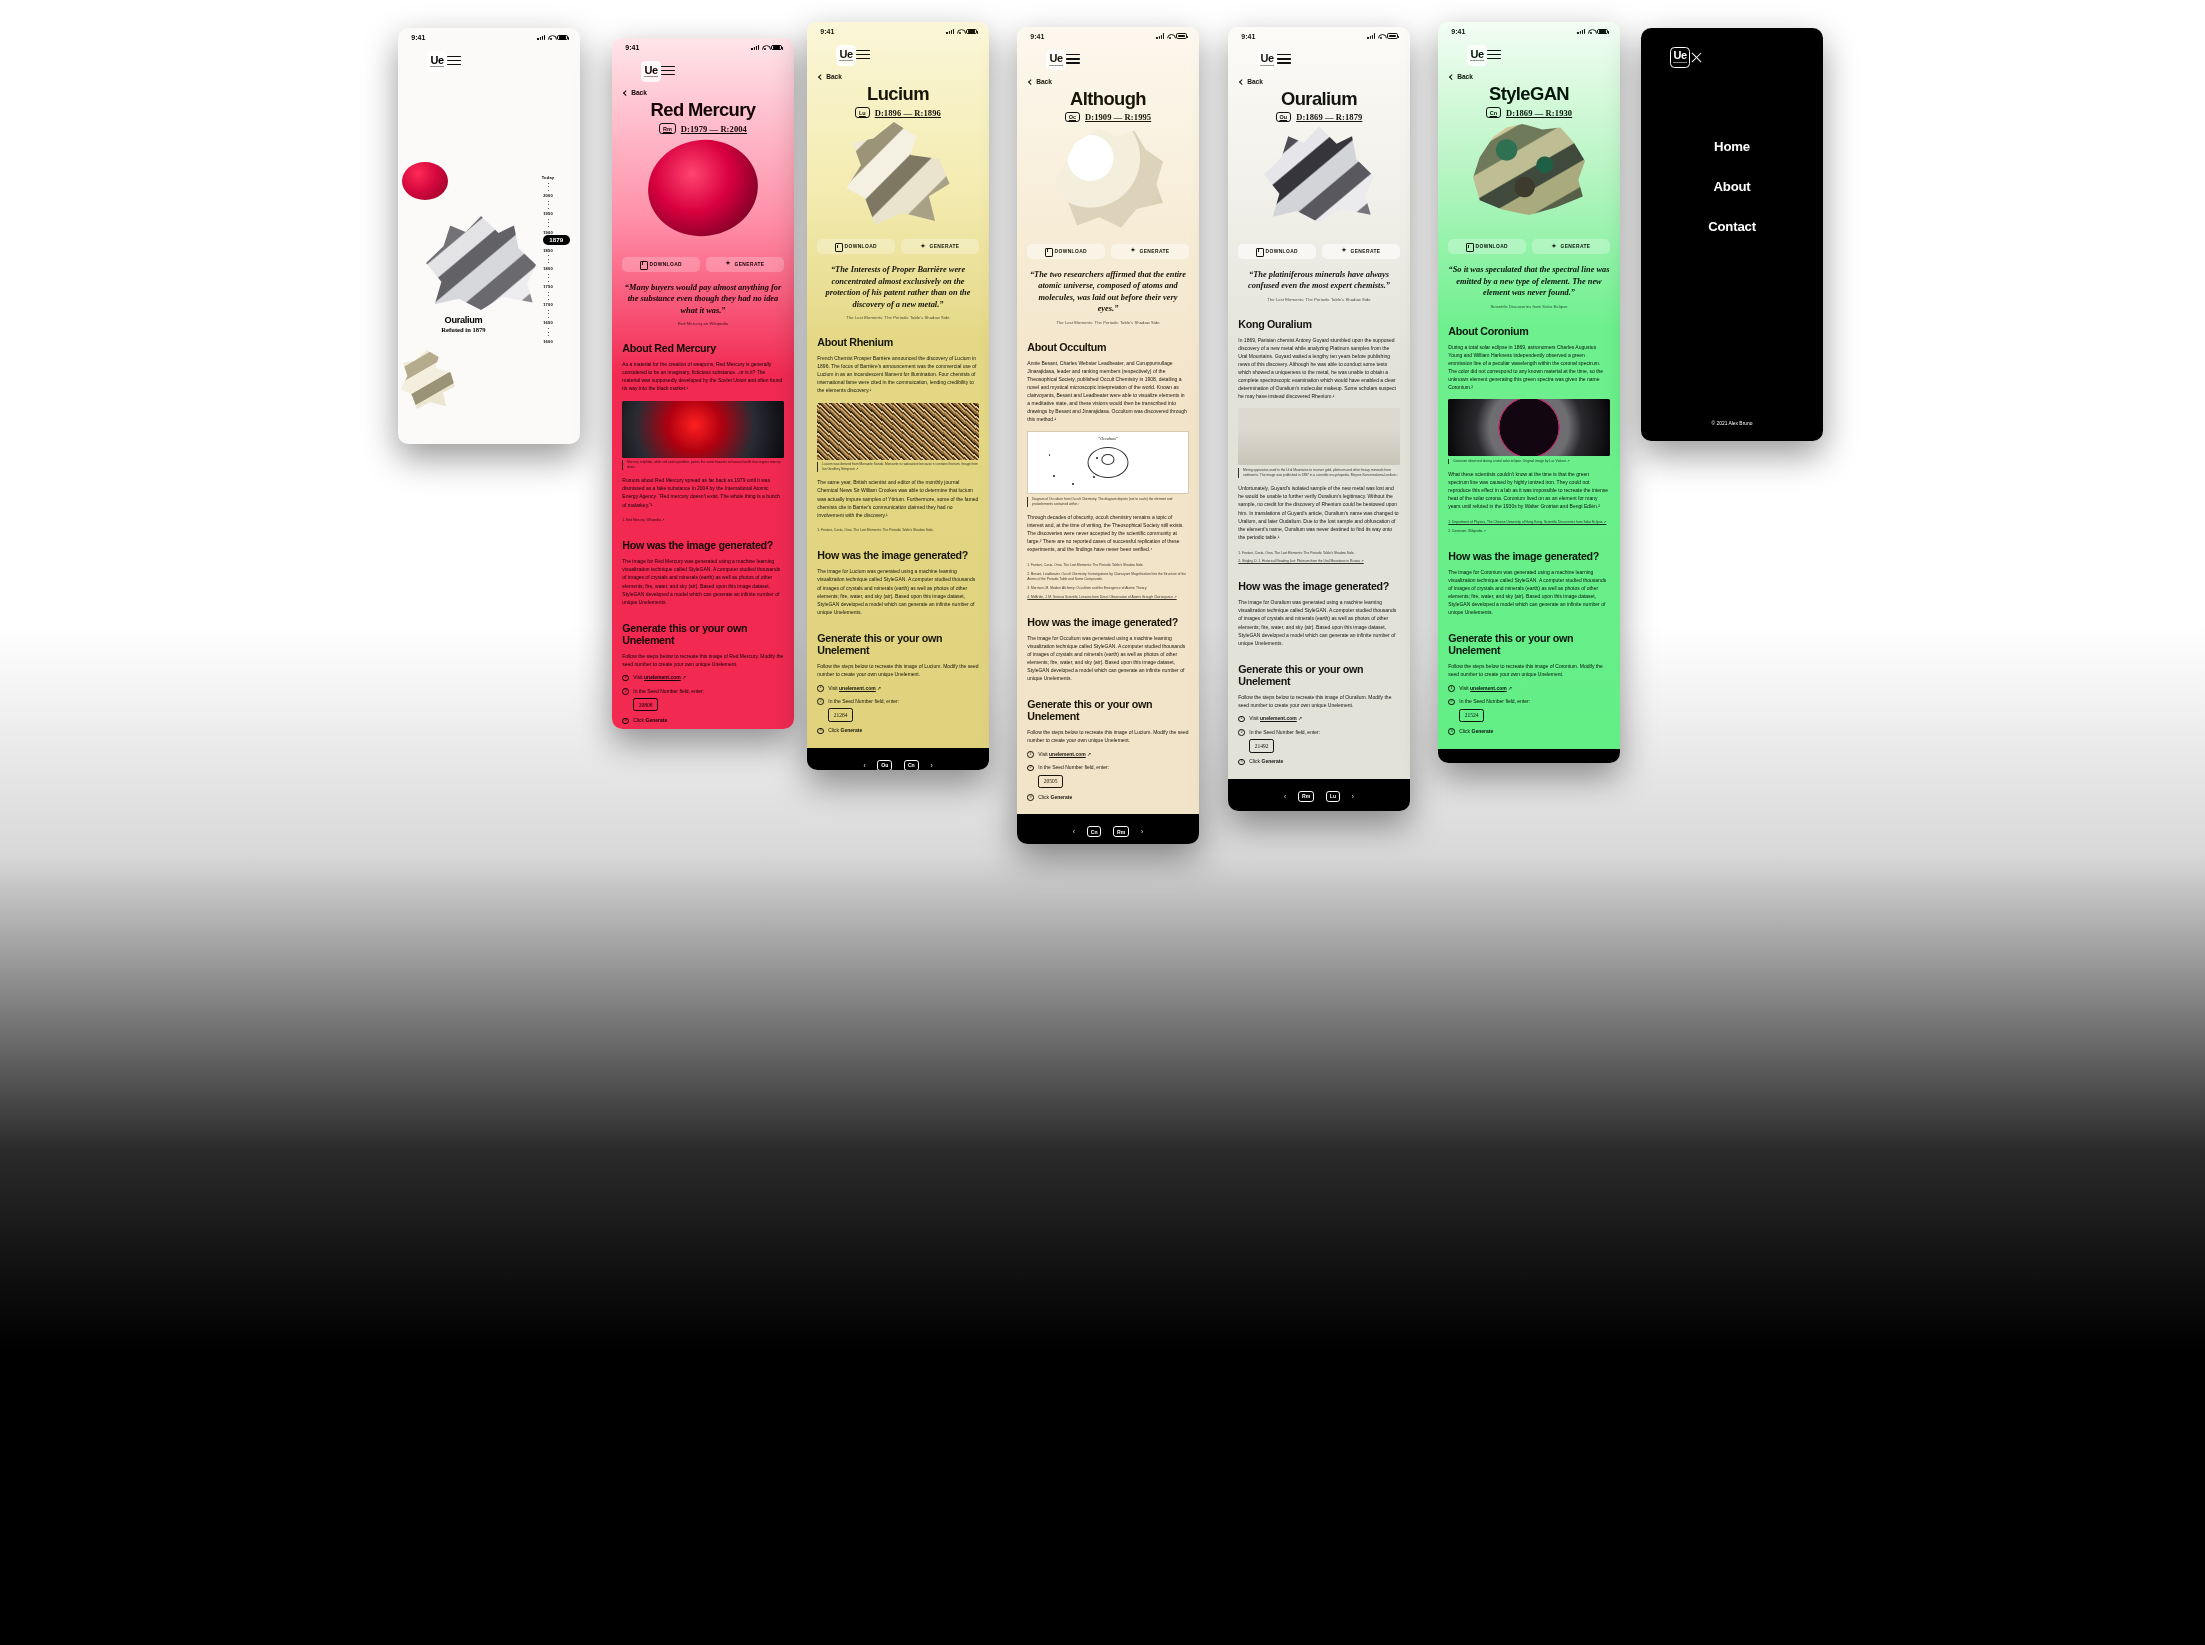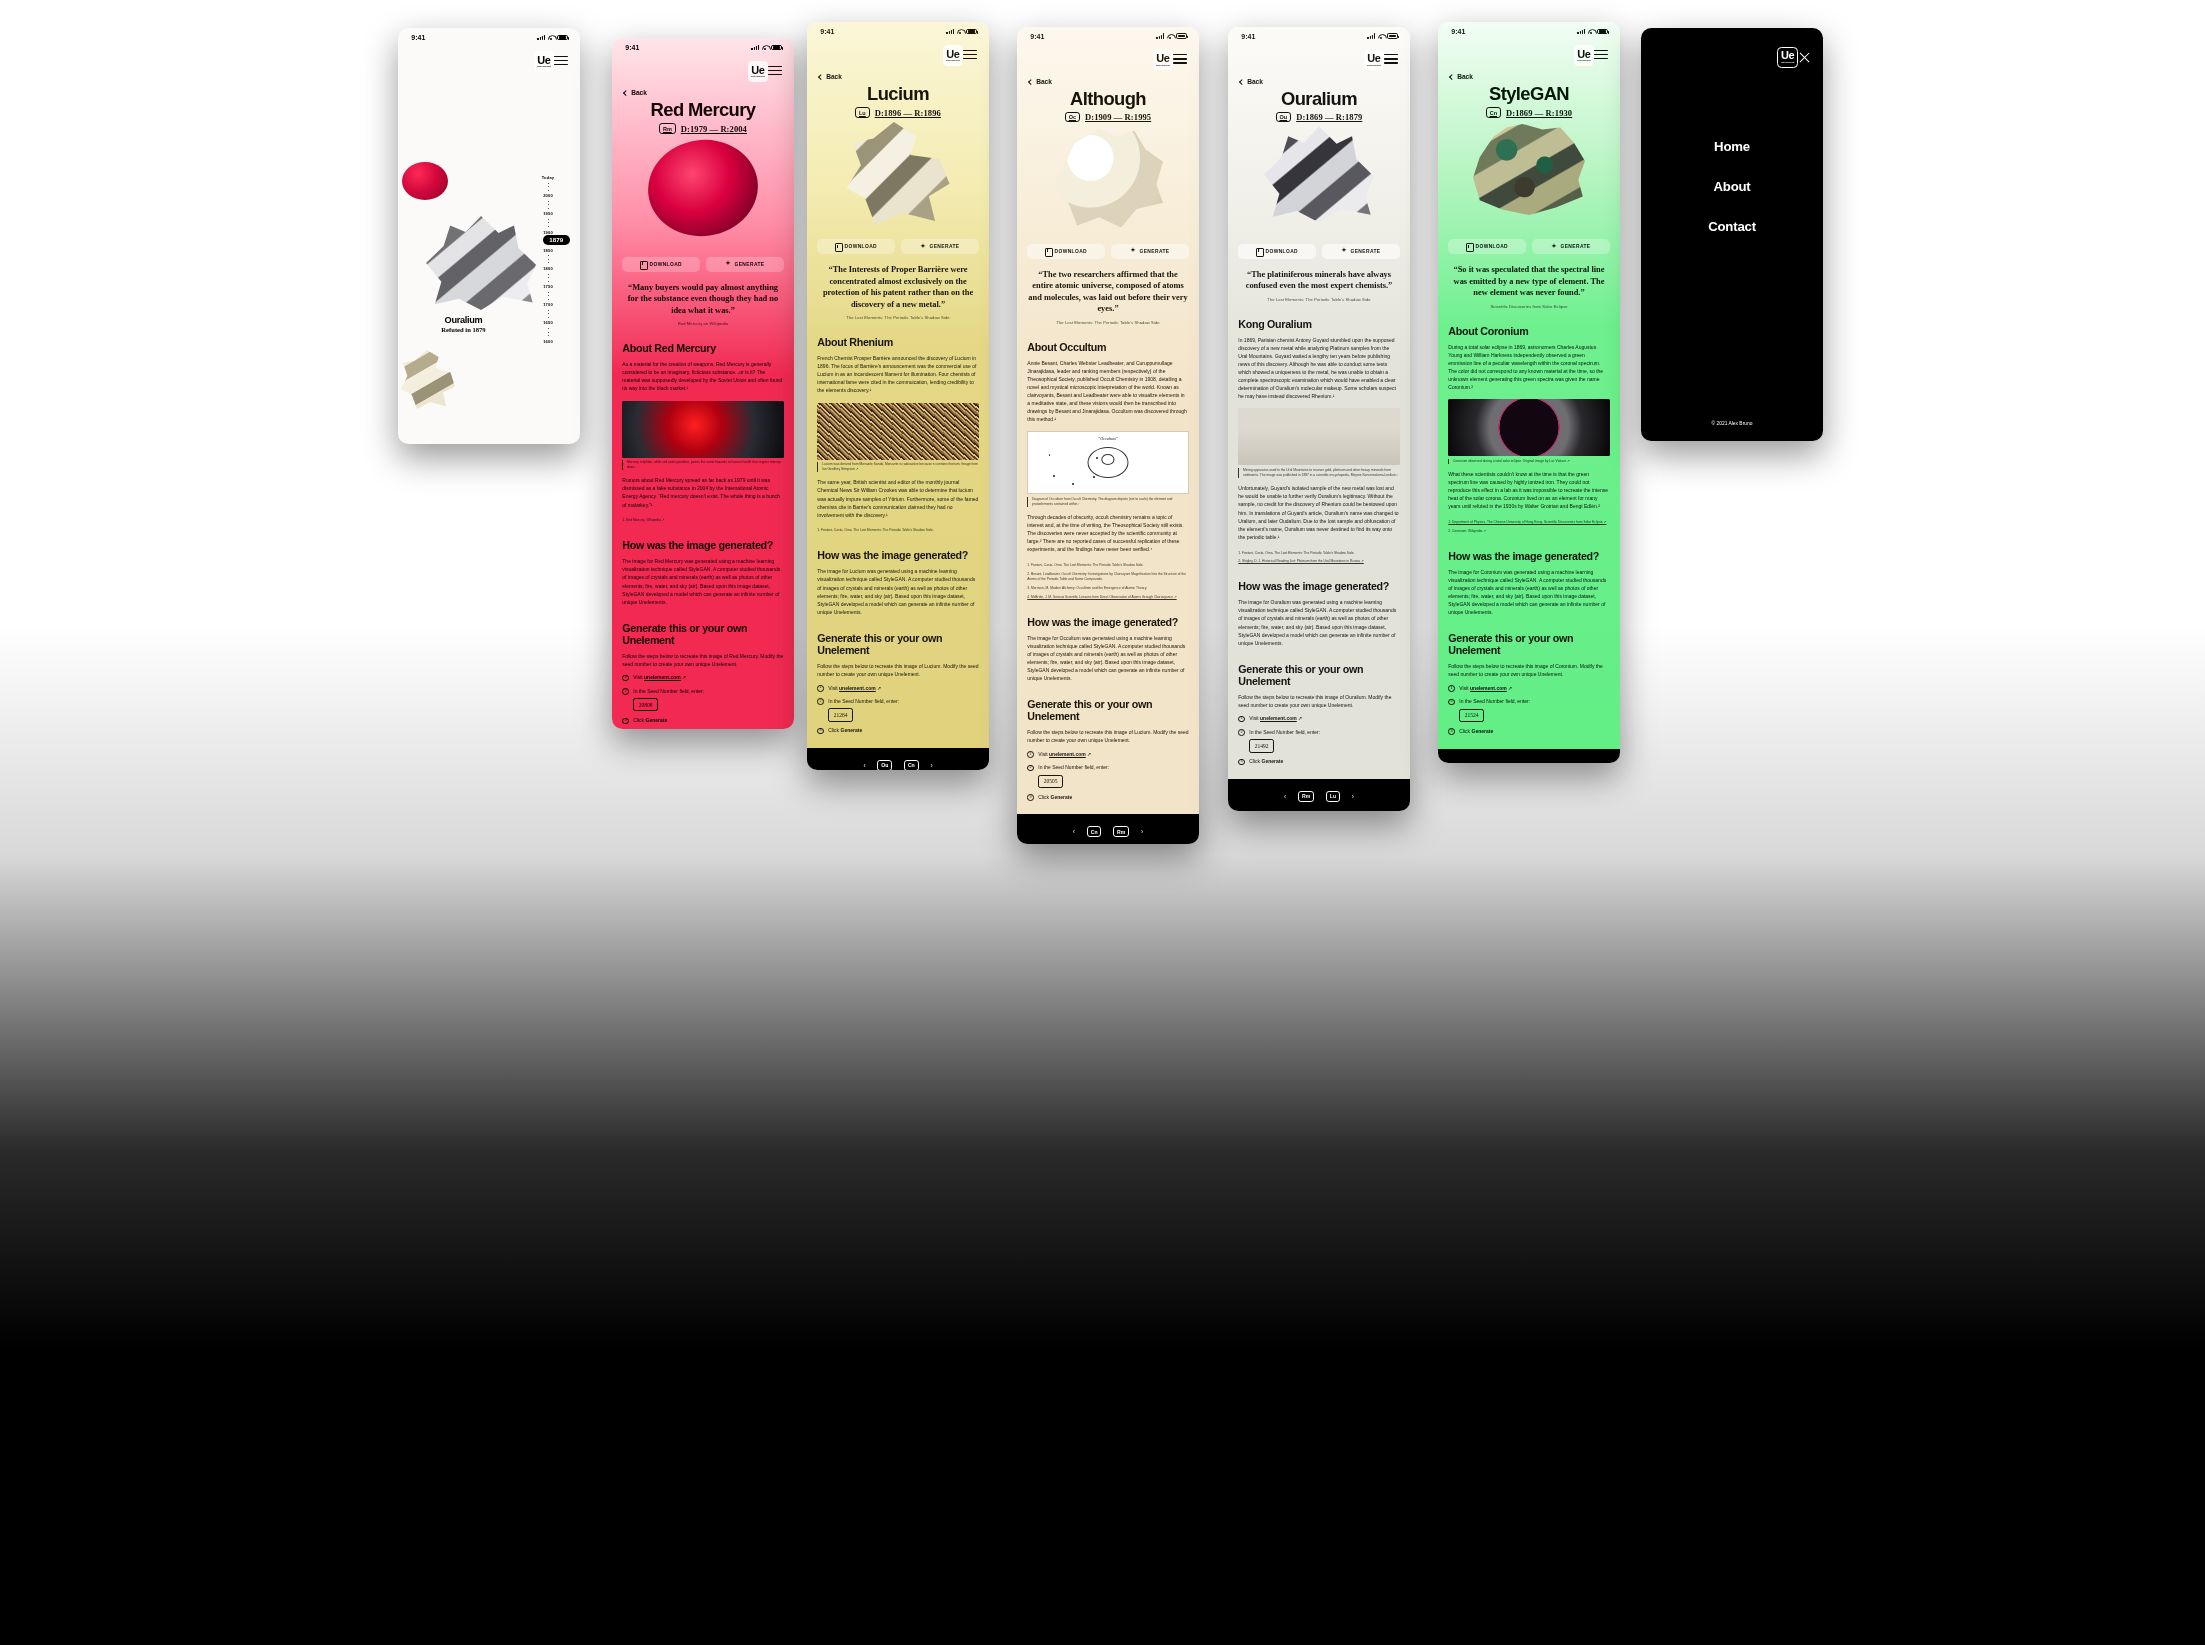--- a/index.html
+++ b/index.html
@@ -40,21 +40,21 @@
   .wifi:after{
     content:""; position:absolute; left:2.6px; top:3.8px; width:2.1px; height:2.1px;
     background:currentColor; border-radius:50%;
   }
   .batt { width:11px; height:5.9px; border:1px solid currentColor; border-radius:1.8px; position:relative; }
   .batt:before{ content:""; position:absolute; inset:0.9px; background:currentColor; border-radius:0.7px; }
   .batt:after{ content:""; position:absolute; right:-2.2px; top:1.8px; width:1.2px; height:2.4px;
                background:currentColor; border-radius:0 0.7px 0.7px 0; }
 
   
-  .hdr { display:flex; align-items:flex-start; justify-content:flex-end; padding:4.4px 11.8px 0 11.8px; }
+  .hdr { display:flex; align-items:flex-start; justify-content:flex-start; padding:4.4px 11.8px 0 11.8px;margin-left:17px; }
   .logo {
     width:20.6px; height:20.6px; border-radius:4.4px; background:rgba(255,255,255,.82);
     display:flex; flex-direction:column; align-items:center; justify-content:center;
     line-height:1;
   }
   .logo .lg-main { font-size:11px; font-weight:800; letter-spacing:-0.4px; }
   .logo .lg-sub  { font-size:2.5px; font-weight:800; letter-spacing:0.1px; margin-top:0.4px; }
   .logo.dark { background:transparent; border:1px solid #fff; color:#fff; }
   .burger { width:14px; padding-top:4.4px; cursor:pointer; }
   .burger span { display:block; height:1.2px; background:#111; margin-bottom:2.9px; border-radius:0.7px; }
@@ -84,21 +84,21 @@
   }
   .dlicon { width:5.9px; height:6.6px; position:relative; }
   .dlicon:before{ content:""; position:absolute; left:0; top:0; width:5.9px; height:6.6px;
     border:0.7px solid currentColor; border-radius:1.1px; }
   .dlicon:after{ content:""; position:absolute; left:2.4px; top:1.5px; width:0.9px; height:2.9px; background:currentColor; }
   .wand { font-size:5.9px; line-height:1; }
 
   
   .body { padding:10.3px 10.3px 13.2px; }
   .quote {
-    font-family:"Liberation Serif", serif; font-weight:700;
+    font-family:"Liberation Serif", serif; font-style:italic; font-weight:700;
     font-size:8.4px; line-height:1.36; text-align:center;
   }
   .qsrc { text-align:center; font-size:4.1px; letter-spacing:0.1px; margin-top:5.1px; opacity:.78; }
   .h2 { font-size:10.7px; font-weight:800; letter-spacing:-0.3px; line-height:1.12; margin-top:16px; }
   .p { font-size:5px; line-height:1.62; margin-top:5.9px; }
   .figure { margin-top:8px; }
   .figimg { width:100%; height:57px; border-radius:1.5px; }
   .figcap { font-size:3.3px; line-height:1.52; margin-top:2.9px; padding-left:3.7px;
             border-left:0.8px solid currentColor; opacity:.85; }
   .refs { font-size:3.3px; line-height:1.55; margin-top:9.6px; opacity:.85; }

